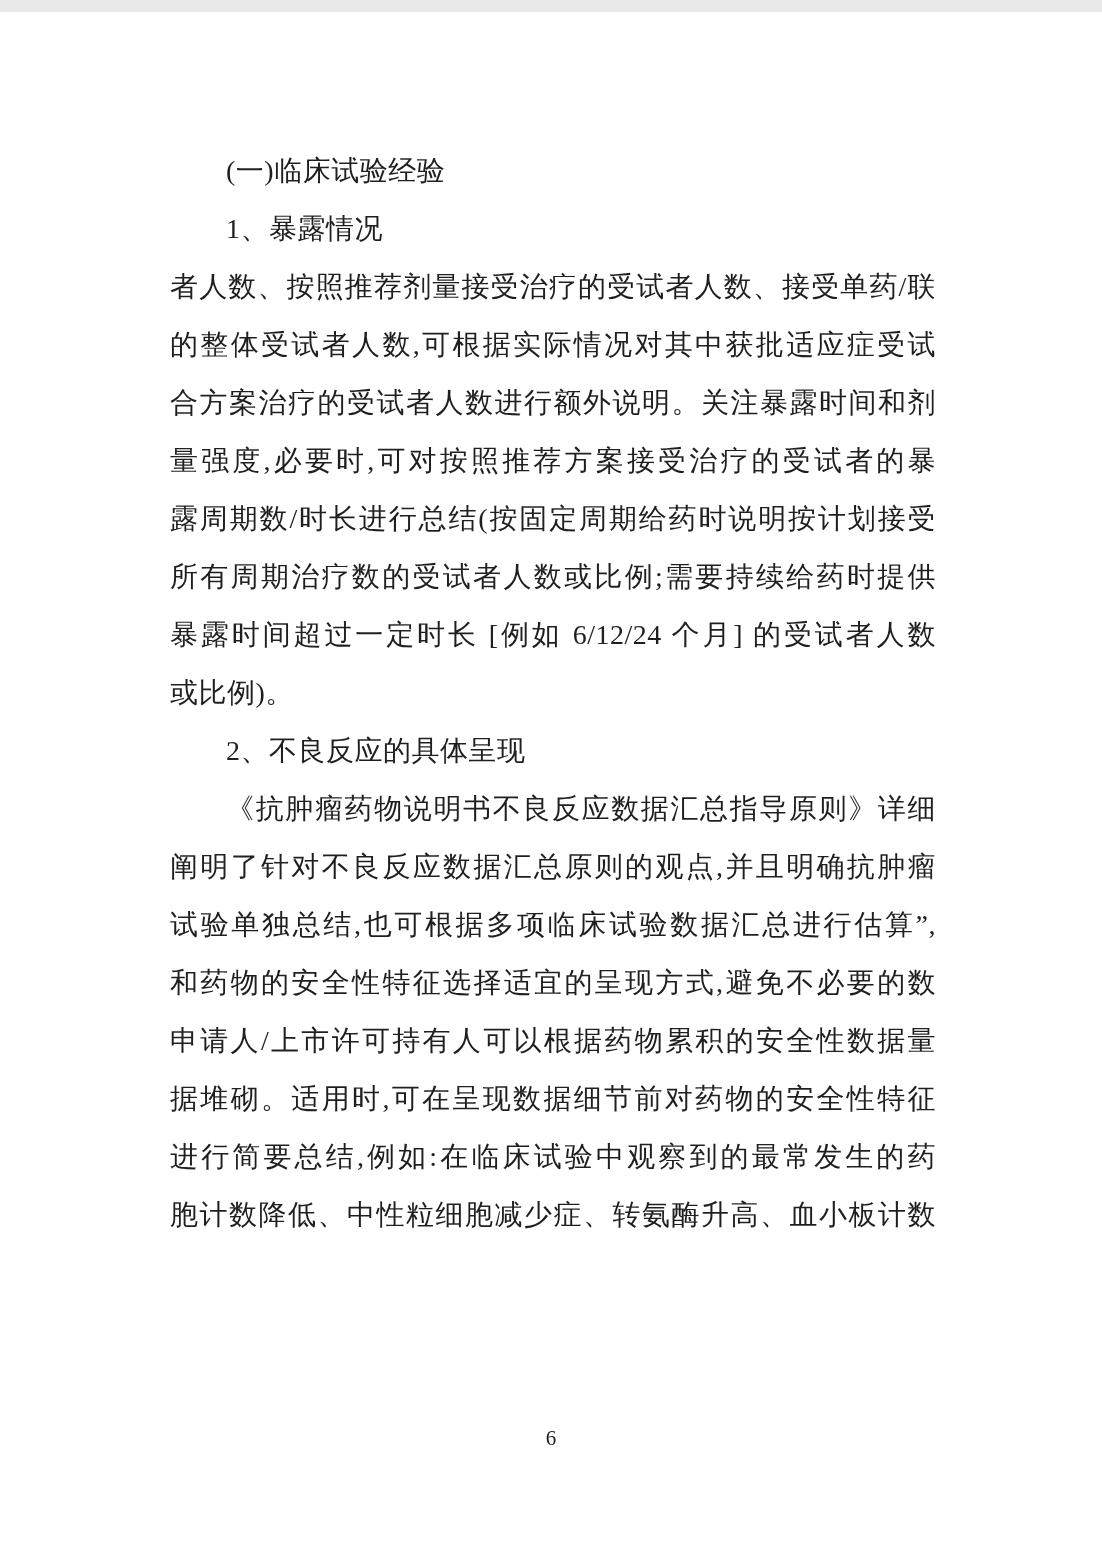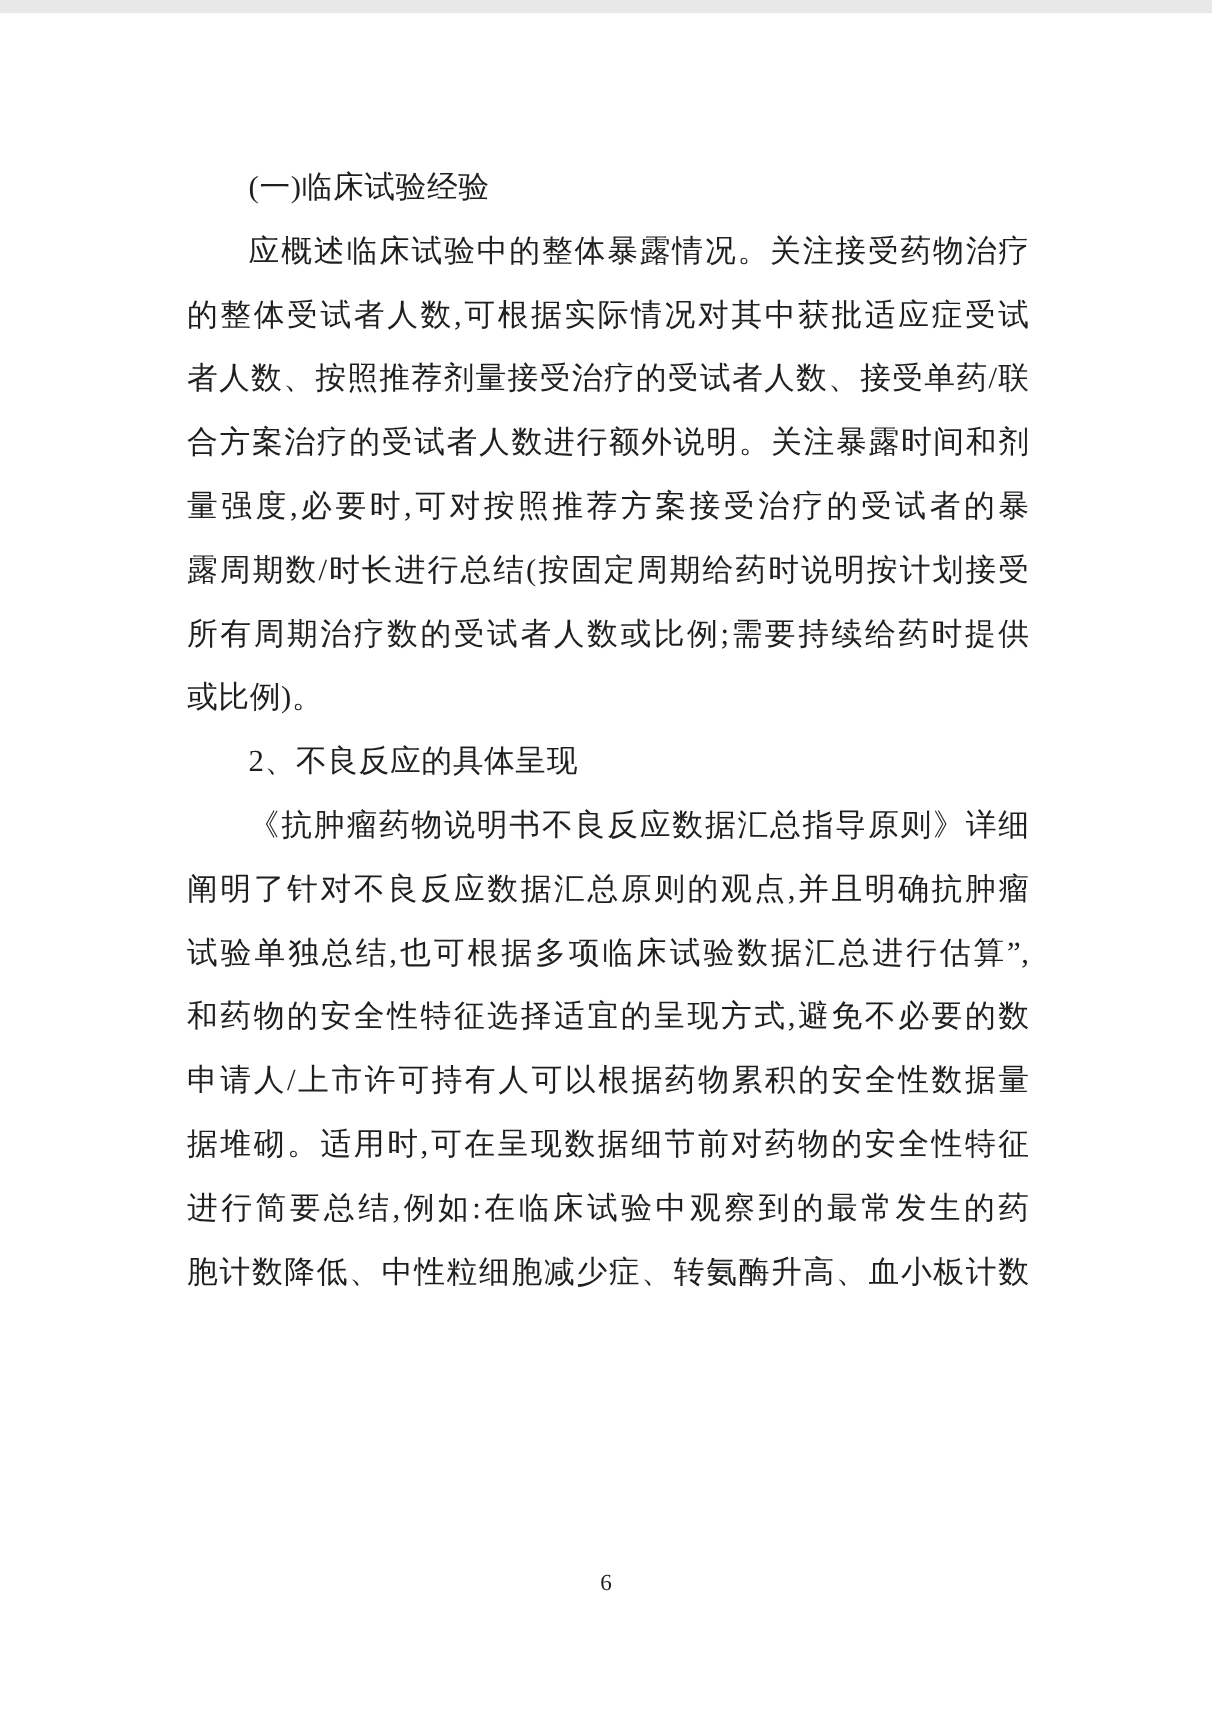--- a/index.html
+++ b/index.html
@@ -49,27 +49,28 @@
     line-height: 28px;
     color: #1f1f1f;
   }
 </style>
 </head>
 <body>
 
 <div class="page">
   <div class="content">
     <div class="ln ind">(一)临床试验经验</div>
-    <div class="ln ind just">应概述临床试验中的整体暴露情况。关注接受药物治疗</div>
+    <div class="ln ind">1、暴露情况</div>
+    <div class="ln just">者人数、按照推荐剂量接受治疗的受试者人数、接受单药/联</div>
     <div class="ln just">的整体受试者人数,可根据实际情况对其中获批适应症受试</div>
-    <div class="ln just">者人数、按照推荐剂量接受治疗的受试者人数、接受单药/联</div>
     <div class="ln just">合方案治疗的受试者人数进行额外说明。关注暴露时间和剂</div>
     <div class="ln just">量强度,必要时,可对按照推荐方案接受治疗的受试者的暴</div>
     <div class="ln just">露周期数/时长进行总结(按固定周期给药时说明按计划接受</div>
     <div class="ln just">所有周期治疗数的受试者人数或比例;需要持续给药时提供</div>
+    <div class="ln just">暴露时间超过一定时长 [例如 6/12/24 个月] 的受试者人数</div>
     <div class="ln">或比例)。</div>
     <div class="ln ind">2、不良反应的具体呈现</div>
     <div class="ln ind just">《抗肿瘤药物说明书不良反应数据汇总指导原则》详细</div>
     <div class="ln just">阐明了针对不良反应数据汇总原则的观点,并且明确抗肿瘤</div>
     <div class="ln just">试验单独总结,也可根据多项临床试验数据汇总进行估算”,</div>
     <div class="ln just">和药物的安全性特征选择适宜的呈现方式,避免不必要的数</div>
     <div class="ln just">申请人/上市许可持有人可以根据药物累积的安全性数据量</div>
     <div class="ln just">据堆砌。适用时,可在呈现数据细节前对药物的安全性特征</div>
     <div class="ln just">进行简要总结,例如:在临床试验中观察到的最常发生的药</div>
     <div class="ln just">胞计数降低、中性粒细胞减少症、转氨酶升高、血小板计数</div>

